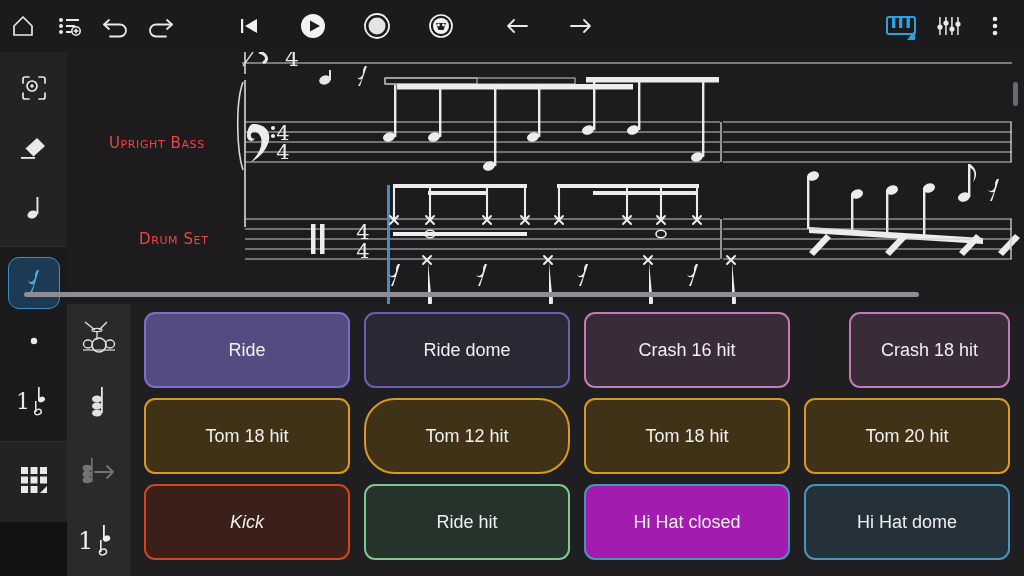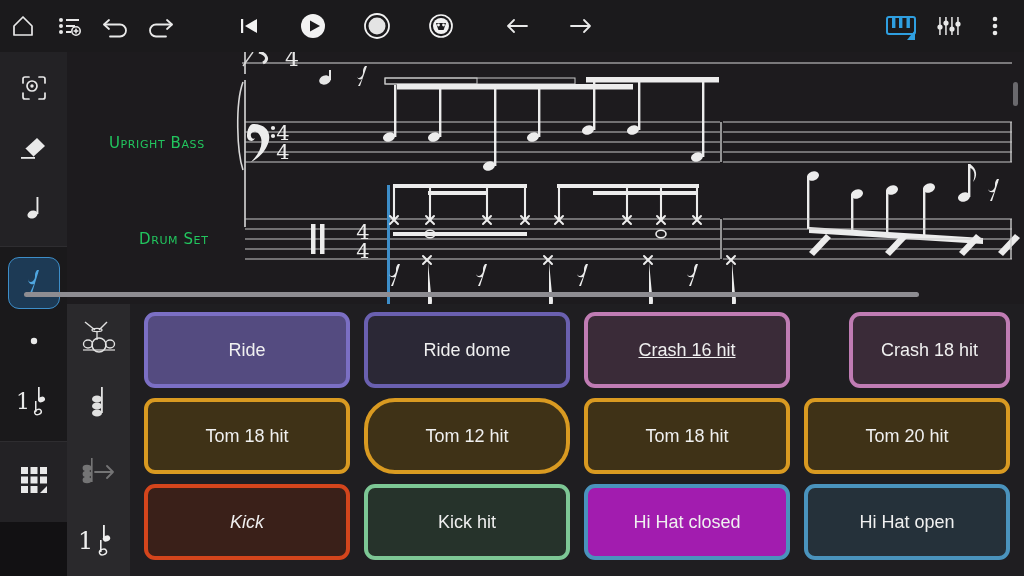--- a/index.html
+++ b/index.html
@@ -50,21 +50,21 @@
   }
   .sb-divider { width: 67px; height: 1px; background: #2e2d30; }
 
   
   .score {
     position: absolute; left: 67px; top: 52px; width: 957px; height: 252px;
     background: #1d1b1e; overflow: hidden;
   }
   .staff-label {
     position: absolute;
-    color: #22c55e;
+    color: #ef4444;
     font-family: "DejaVu Sans", sans-serif;
     font-size: 15px; letter-spacing: .6px;
     font-variant: small-caps; text-transform: capitalize;
     white-space: nowrap;
   }
   .hscroll-track {
     position: absolute; left: 67px; top: 288px; width: 957px; height: 10px;
   }
   .hscroll-thumb {
     position: absolute; left: 24px; top: 292px; width: 895px; height: 5px;
@@ -90,21 +90,21 @@
 
   
   .padarea {
     position: absolute; left: 130px; top: 304px; width: 894px; height: 272px;
     background: #1f1e21;
     padding: 8px 14px 0 14px;
   }
   .padgrid { display: grid; grid-template-columns: repeat(4, 1fr); gap: 10px 14px; }
   .pad {
     height: 76px; border-radius: 11px;
-    border: 4px solid #eab308; background: #262528;
+    border: 2px solid #eab308; background: #262528;
     display: flex; align-items: center; justify-content: center;
     color: #f0f0f0; font-size: 18px;
     font-family: "Liberation Sans", sans-serif;
     cursor: pointer;
   }
 </style>
 </head>
 <body>
 
 <div id="app">
@@ -603,21 +603,21 @@
   </div>
 
   <div class="padarea">
     <div class="padgrid">
       <div class="pad" style="border-color: rgb(123, 111, 196); background: rgb(84, 75, 128);">
           <span>Ride</span>
         </div>
       <div class="pad" style="border-color: rgb(106, 96, 176); background: rgb(43, 40, 54);">
           <span>Ride dome</span>
         </div>
-      <div class="pad" style="border-color: rgb(192, 124, 180); background: rgb(58, 43, 56); text-decoration: underline;">
+      <div class="pad" style="border-color: rgb(192, 124, 180); background: rgb(58, 43, 56);">
           <span>Crash 16 hit</span>
         </div>
       <div class="pad" style="border-color: rgb(192, 124, 180); background: rgb(58, 43, 56); margin-left: 45px;">
           <span>Crash 18 hit</span>
         </div>
 
       <div class="pad" style="border-color: rgb(217, 154, 33); background: rgb(63, 50, 23);">
           <span>Tom 18 hit</span>
         </div>
       <div class="pad" style="border-color: rgb(217, 154, 33); background: rgb(63, 50, 23); border-radius: 31px;">
@@ -627,24 +627,24 @@
           <span>Tom 18 hit</span>
         </div>
       <div class="pad" style="border-color: rgb(217, 154, 33); background: rgb(63, 50, 23);">
           <span>Tom 20 hit</span>
         </div>
 
       <div class="pad" style="border-color: rgb(212, 69, 28); background: rgb(58, 32, 25); font-style: italic;">
           <span>Kick</span>
         </div>
       <div class="pad" style="border-color: rgb(125, 199, 149); background: rgb(38, 51, 43);">
-          <span>Kick hit</span>
+          <span>Ride hit</span>
         </div>
       <div class="pad" style="border-color: rgb(74, 147, 189); background: #a21caf;">
           <span>Hi Hat closed</span>
         </div>
       <div class="pad" style="border-color: rgb(74, 147, 189); background: rgb(37, 49, 58);">
-          <span>Hi Hat open</span>
+          <span>Hi Hat dome</span>
         </div>
     </div>
   </div>
 
 </div>
 
 </body></html>

